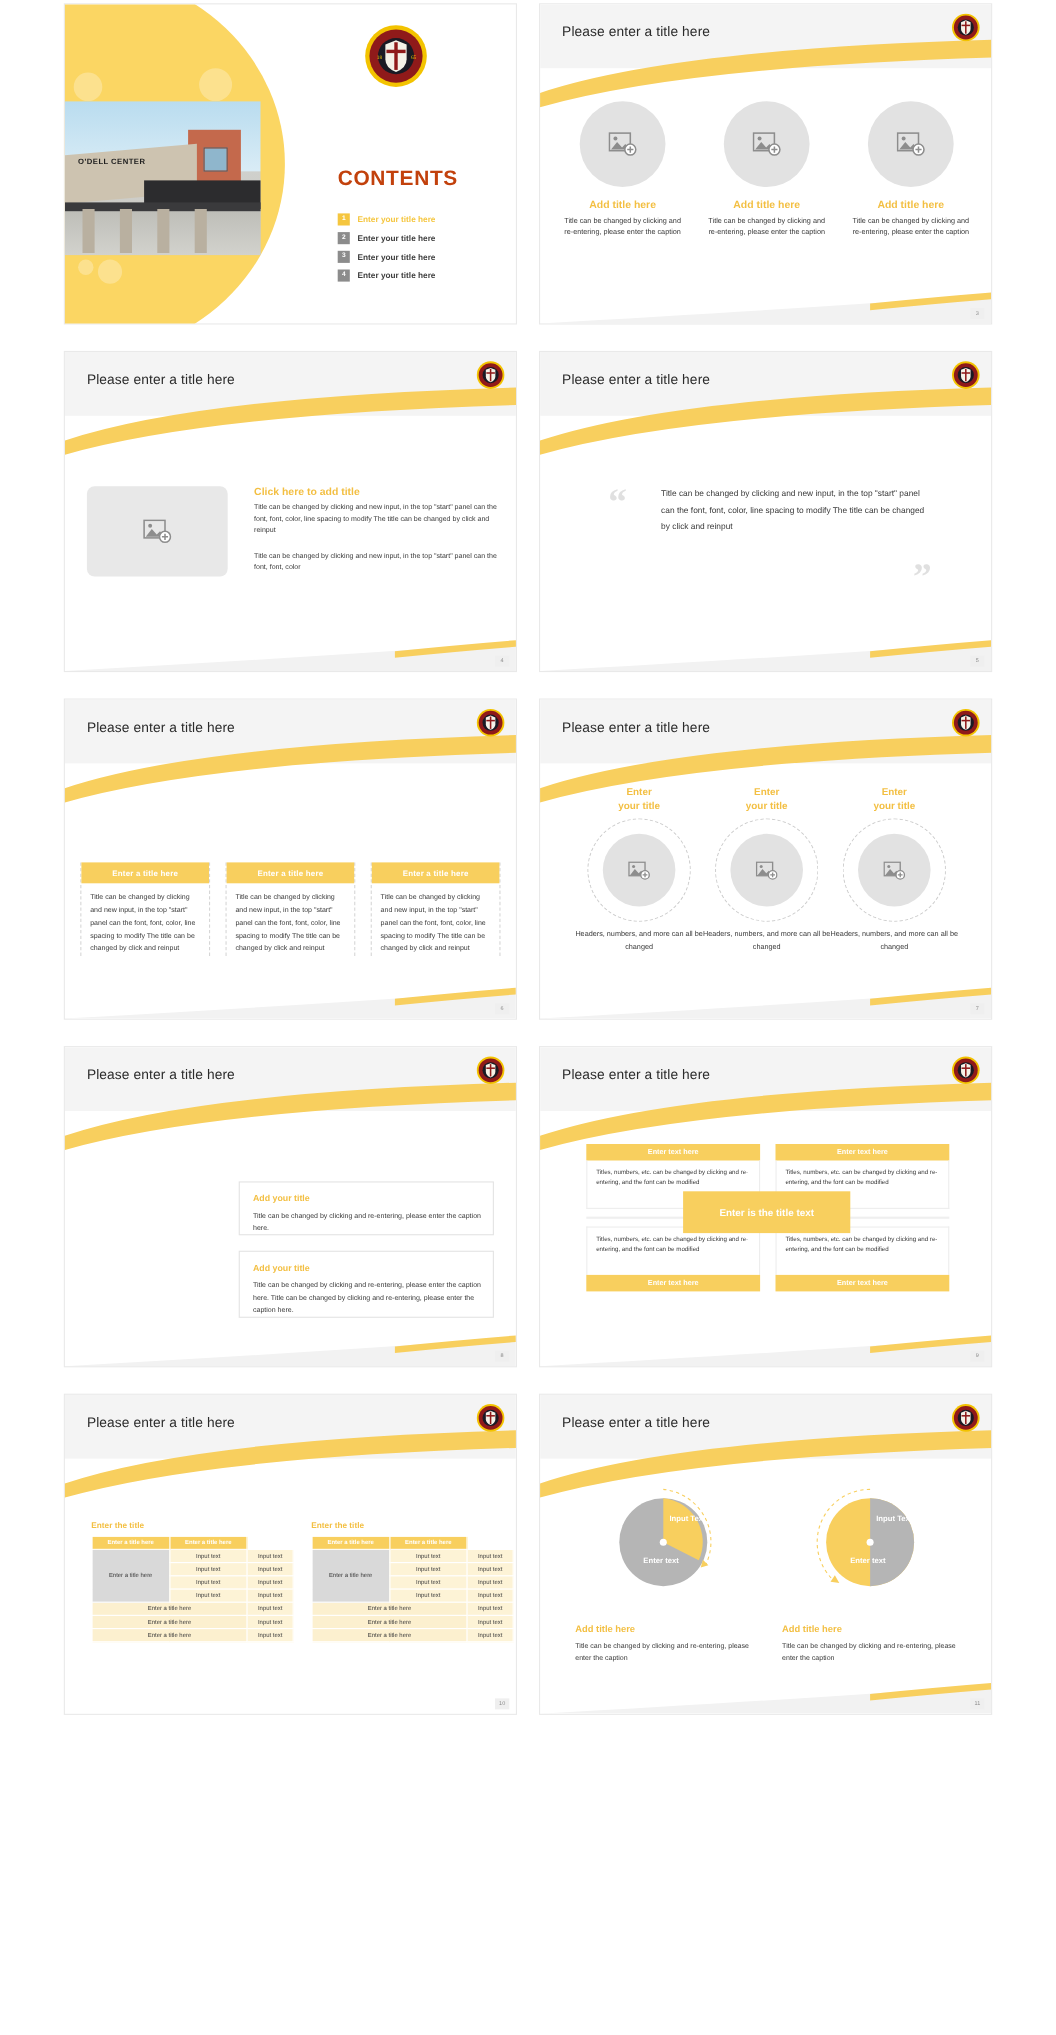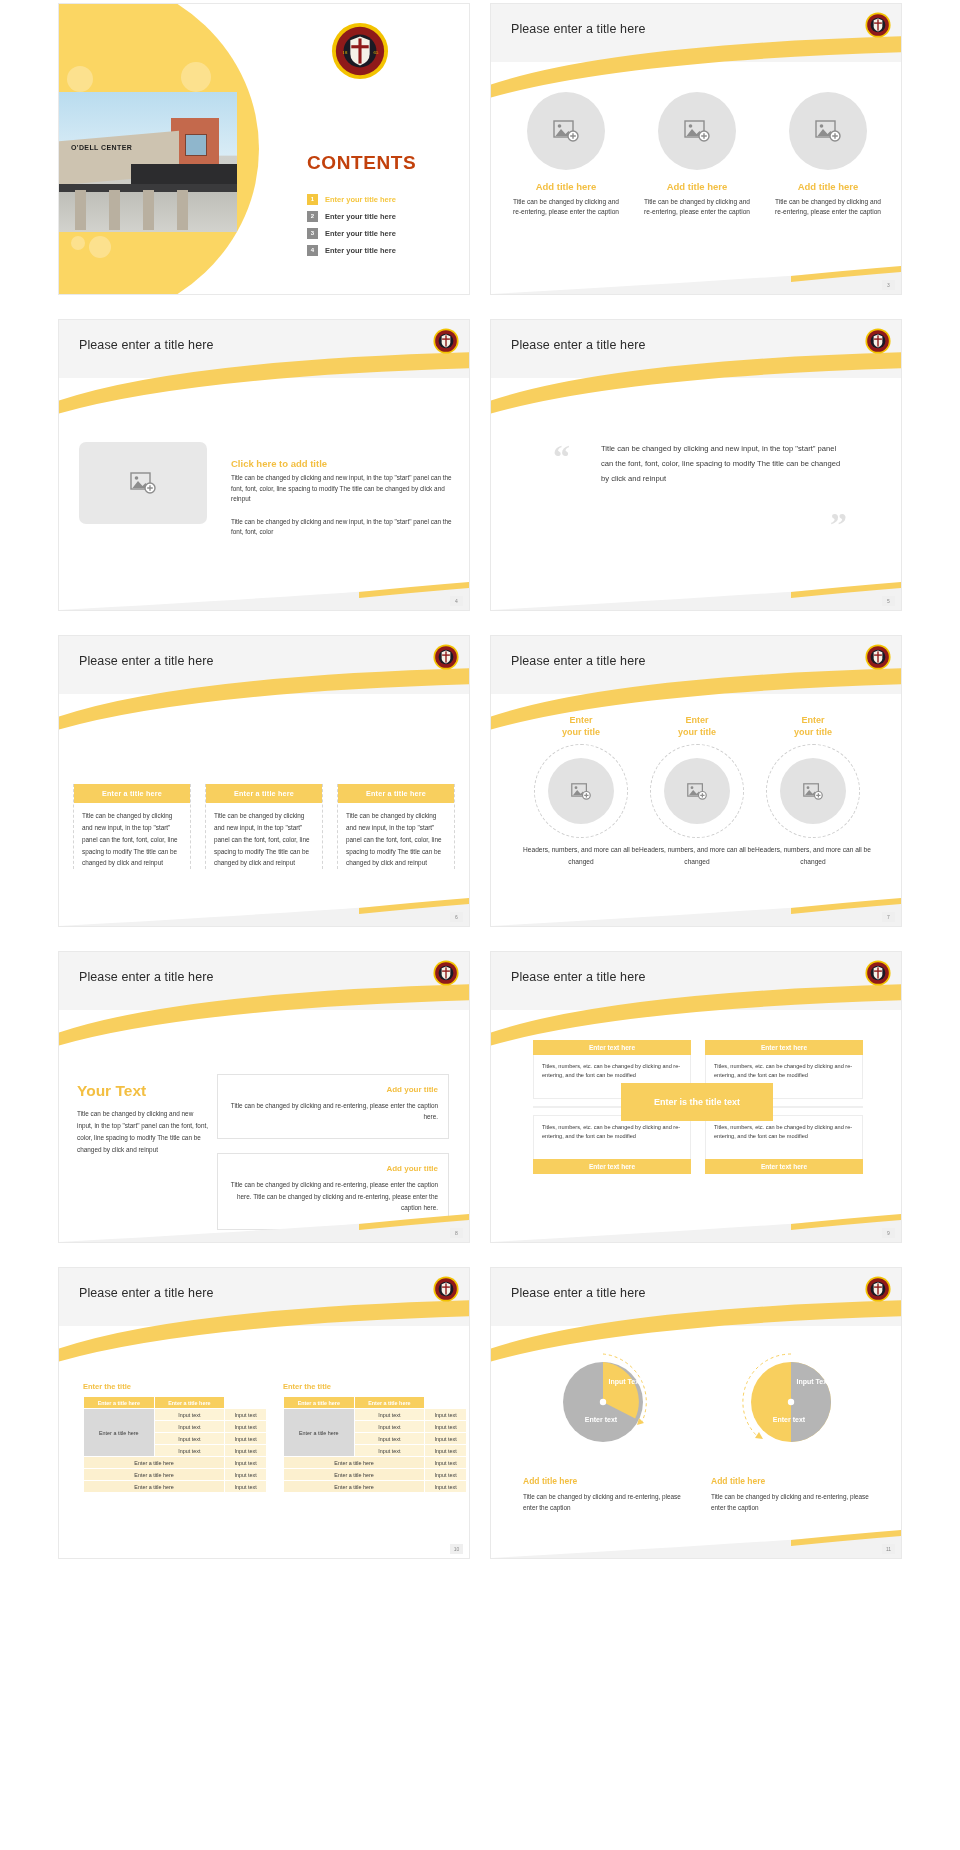--- a/index.html
+++ b/index.html
@@ -122,21 +122,21 @@
   
   .s3-row { position: absolute; left: 20px; top: 88px; width: 372px; display: flex; justify-content: space-between; }
   .s3-col { width: 110px; text-align: center; }
   .s3-col .ph-circle { width: 78px; height: 78px; margin: 0 auto 11px; }
   .s3-col .acc-title { font-size: 9.5px; margin-bottom: 5px; }
   .s3-col .body-txt { font-size: 6.6px; }
 
   
   .s4-img { position: absolute; left: 20px; top: 122px; width: 128px; height: 82px; }
   .s4-txt { position: absolute; left: 172px; top: 122px; width: 222px; }
-  .s4-txt .acc-title { font-size: 9.5px; margin-bottom: 4px; margin-top: 16px; }
+  .s4-txt .acc-title { font-size: 9.5px; margin-bottom: 4px; }
   .s4-txt p { margin: 0; font-size: 6.4px; line-height: 1.65; color: #3a3a3a; }
   .s4-txt p.gap { margin-top: 12px; }
 
   
   .s5-wrap { position: absolute; left: 62px; top: 120px; width: 300px; }
   .s5-quote-open, .s5-quote-close {
     position: absolute; color: #e0e0e0; font-size: 34px;
     font-family: "Liberation Serif", serif; font-weight: bold; line-height: 1;
   }
   .s5-quote-open { left: 0; top: 0; }
@@ -164,21 +164,21 @@
     border: 1px dashed #cfcfcf; display:flex; align-items:center; justify-content:center;
   }
   .s7-dash .ph-circle { width: 66px; height: 66px; }
   .s7-cap { font-size: 6.6px; line-height: 1.8; color: #3a3a3a; margin-top: 6px; }
 
   
   .s8-left { position: absolute; left: 18px; top: 130px; width: 132px; }
   .s8-big { font-size: 15.5px; font-weight: bold; color: #f3bf42; margin-bottom: 8px; }
   .s8-left p { margin: 0; font-size: 6.4px; line-height: 1.85; color: #3a3a3a; }
   .s8-right { position: absolute; left: 158px; top: 122px; width: 232px; }
-  .s8-box { border: 1px solid #e3e3e3; padding: 10px 10px 16px 12px; margin-bottom: 14px; position: relative; text-align: right; }
+  .s8-box { border: 1px solid #e3e3e3; padding: 10px 10px 0 12px; margin-bottom: 14px; position: relative; }
   .s8-box .acc-title { font-size: 8px; margin-bottom: 6px; display: block; }
   .s8-box p { margin: 0; font-size: 6.4px; line-height: 1.75; color: #3a3a3a; }
 
   
   .s9-grid { position: absolute; left: 42px; top: 88px; width: 330px; }
   .s9-row { display: flex; justify-content: space-between; }
   .s9-cell { width: 158px; }
   .s9-head { background: #f8cf5e; color: #fff; font-size: 6.6px; font-weight: bold; text-align: center; padding: 4px 0; }
   .s9-body { border: 1px solid #ededed; border-top: none; font-size: 5.6px; line-height: 1.6; color: #3a3a3a; padding: 7px 8px; height: 44px; }
   .s9-body.flip { border: 1px solid #ededed; border-bottom: none; }
@@ -522,24 +522,20 @@
     <div class="hdr-title">Please enter a title here</div>
     <svg class="logo" viewBox="0 0 60 60">
       <circle cx="30" cy="30" r="29" fill="#f3c300"></circle>
         <circle cx="30" cy="30" r="25" fill="#8f1a1a"></circle>
       <circle cx="30" cy="30" r="17" fill="#1a1a24"></circle>
       <path d="M30 15 L40 19 L40 33 Q40 41 30 45 Q20 41 20 33 L20 19 Z" fill="#f5f2e8"></path>
       <rect x="28.4" y="17" width="3.2" height="26" fill="#8f1a1a"></rect>
         <rect x="21" y="24" width="18" height="3.2" fill="#8f1a1a"></rect>
     </svg>
 
-    <div class="s8-left">
-      <div class="s8-big">Your Text</div>
-      <p>Title can be changed by clicking and new input, in the top "start" panel can the font, font, color, line spacing to modify The title can be changed by click and reinput</p>
-    </div>
     <div class="s8-right">
       <div class="s8-box">
         <span class="acc-title">Add your title</span>
         <p>Title can be changed by clicking and re-entering, please enter the caption here.</p>
       </div>
       <div class="s8-box">
         <span class="acc-title">Add your title</span>
         <p>Title can be changed by clicking and re-entering, please enter the caption here. Title can be changed by clicking and re-entering, please enter the caption here.</p>
       </div>
     </div>

